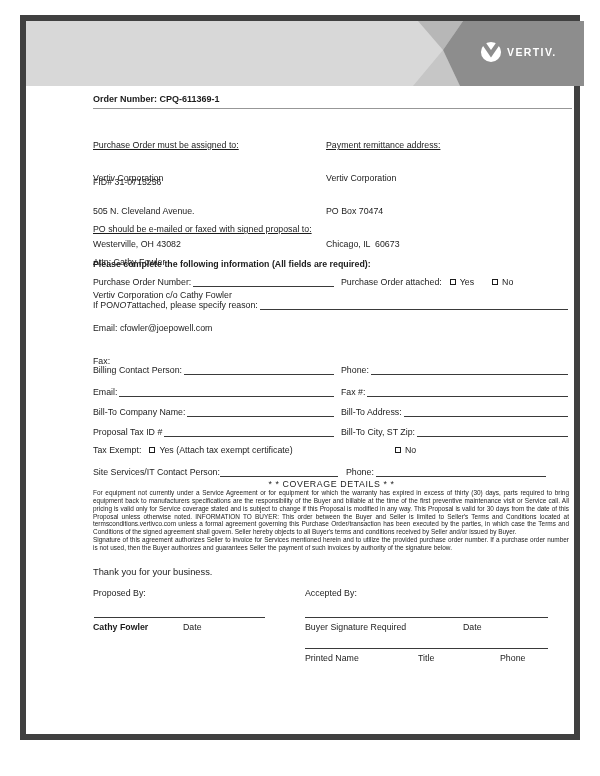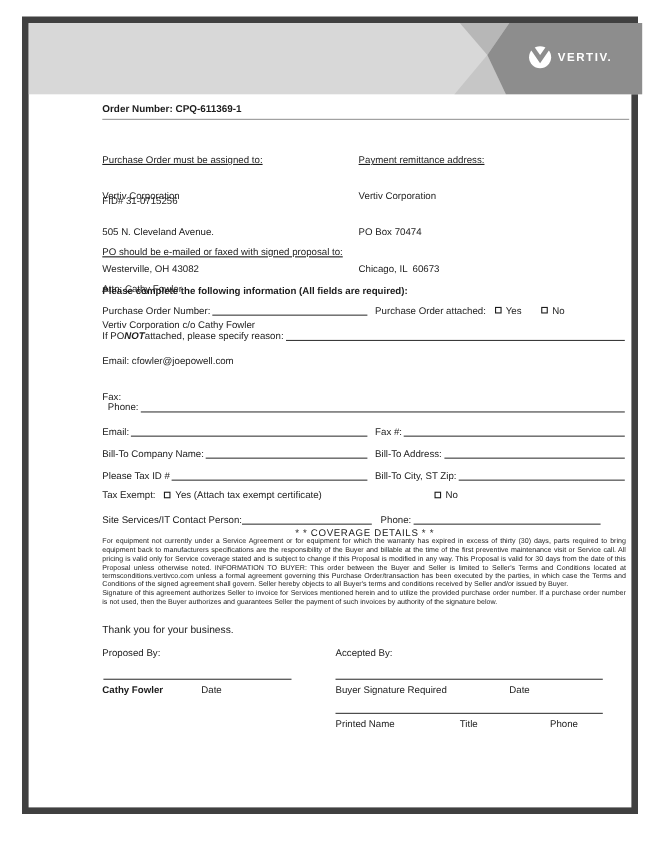--- a/index.html
+++ b/index.html
@@ -17,21 +17,21 @@
   
   .banner { position:absolute; left:0; top:0; width:558px; height:65px; }
   .banner svg { display:block; width:100%; height:100%; }
   .brand { position:absolute; left:454px; top:20px; height:22px; display:flex; align-items:center; gap:5px; }
   .brand-text { color:#ffffff; font-weight:bold; font-size:10.5px; letter-spacing:1.4px; }
   
   .abs { position:absolute; font-size:8.8px; }
   .blk { position:absolute; font-size:8.8px; line-height:11px; white-space:pre; }
   .ul { text-decoration:underline; }
   .b  { font-weight:bold; }
-  .bi { font-weight:bold; font-style:italic; }
+  .bi { font-weight:normal; font-style:italic; }
   .rule { position:absolute; left:67px; right:2px; border-top:1px solid #979797; }
   
   .row {
     position:absolute; left:67px; right:4px; height:12px;
     display:flex; align-items:flex-end; font-size:8.8px;
   }
   .lb { white-space:nowrap; }
   .fill { flex:1 1 auto; height:9px; border-bottom:1px solid #3a3a3a; margin:0 2px; }
   .fillw { flex:0 0 auto; height:9px; border-bottom:1px solid #3a3a3a; margin:0 2px; }
   .col-l { flex:0 0 243px; display:flex; align-items:flex-end; }
@@ -120,20 +120,24 @@
   <div class="row" style="top:277px;">
     <span class="lb">If PO </span>
     <span class="lb bi">NOT</span>
     <span class="lb"> attached, please specify reason:</span>
     <span class="fill"></span>
   </div>
 
 
 
   <div class="row" style="top:342px;">
+    <div class="col-l">
+      <span class="lb">Billing Contact Person:</span>
+      <span class="fill"></span>
+    </div>
     <div class="col-r">
       <span class="lb">Phone:</span>
       <span class="fill"></span>
     </div>
   </div>
 
   <div class="row" style="top:364px;">
     <div class="col-l">
       <span class="lb">Email:</span>
       <span class="fill"></span>
@@ -150,21 +154,21 @@
       <span class="fill"></span>
     </div>
     <div class="col-r">
       <span class="lb">Bill-To Address:</span>
       <span class="fill"></span>
     </div>
   </div>
 
   <div class="row" style="top:404px;">
     <div class="col-l">
-      <span class="lb">Please Tax ID #</span>
+      <span class="lb">Proposal Tax ID #</span>
       <span class="fill"></span>
     </div>
     <div class="col-r">
       <span class="lb">Bill-To City, ST Zip:</span>
       <span class="fill"></span>
     </div>
   </div>
 
   <div class="row" style="top:422px;">
     <span class="lb">Tax Exempt:</span>

